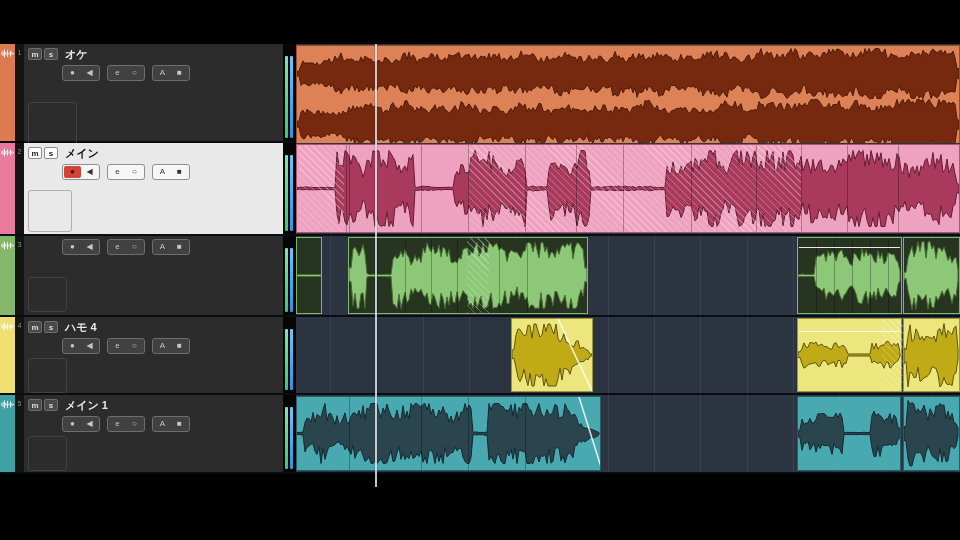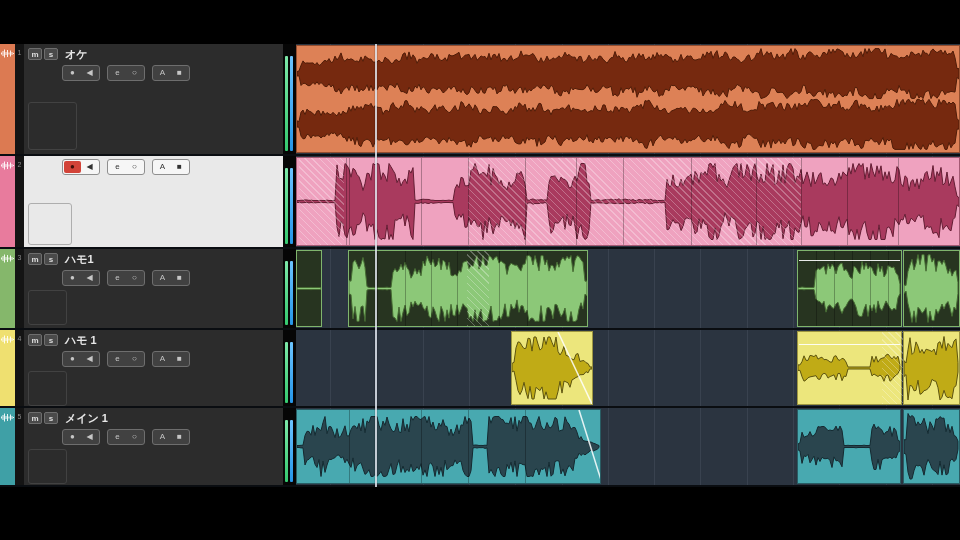--- a/index.html
+++ b/index.html
@@ -46,21 +46,21 @@
              background:rgba(52,23,9,0.8);border-radius:13px;display:flex;align-items:center;
              justify-content:center;color:#f7f3ec;text-shadow:0 1px 2px rgba(0,0,0,0.9);}
   .wm-small{font-size:12px;font-weight:bold;letter-spacing:0.5px;}
   .wm-brand{font-size:17px;font-weight:bold;letter-spacing:1px;margin:0 1px;}
 </style>
 </head>
 <body>
 
 <div class="stage">
   <div id="tracks">
-      <div class="track" style="height: 112px;">
+      <div class="track" style="height: 99px; border-radius: 31px;">
     <div class="strip" style="background: rgb(220, 122, 82);">
       <svg class="wicon" width="13" height="9" viewBox="0 0 13 9">
         <path d="M0.5 3.5 V5.5 M2 2 V7 M3.5 0.5 V8.5 M5 3 V6 M6.5 1 V8 M8 3.5 V5.5 M9.5 1.5 V7.5 M11 3 V6 M12.5 4 V5" stroke="#fff" stroke-width="0.9" fill="none"></path>
       </svg>
     </div>
     <div class="numcol"><span>1</span></div>
     <div class="header">
       <div class="row1">
         <span class="msbtn">m</span><span class="msbtn">s</span><span class="tname">オケ</span>
       </div>
@@ -106,20 +106,23 @@
         </div>
   </div>
       <div class="track" style="height: 93px;">
     <div class="strip" style="background: rgb(232, 123, 157);">
       <svg class="wicon" width="13" height="9" viewBox="0 0 13 9">
         <path d="M0.5 3.5 V5.5 M2 2 V7 M3.5 0.5 V8.5 M5 3 V6 M6.5 1 V8 M8 3.5 V5.5 M9.5 1.5 V7.5 M11 3 V6 M12.5 4 V5" stroke="#fff" stroke-width="0.9" fill="none"></path>
       </svg>
     </div>
     <div class="numcol"><span>2</span></div>
     <div class="header sel">
+      <div class="row1">
+        <span class="msbtn">m</span><span class="msbtn">s</span><span class="tname">メイン</span>
+      </div>
       <div class="row2">
         <span class="grp">
               <span class="tbtn rec on">●</span>
               <span class="tbtn">◀</span>
             </span><span class="grp">
               <span class="tbtn">e</span>
               <span class="tbtn">○</span>
             </span><span class="grp">
               <span class="tbtn">A</span>
               <span class="tbtn">■</span>
@@ -168,23 +171,20 @@
         </div>
   </div>
       <div class="track" style="height: 81px;">
     <div class="strip" style="background: rgb(133, 183, 107);">
       <svg class="wicon" width="13" height="9" viewBox="0 0 13 9">
         <path d="M0.5 3.5 V5.5 M2 2 V7 M3.5 0.5 V8.5 M5 3 V6 M6.5 1 V8 M8 3.5 V5.5 M9.5 1.5 V7.5 M11 3 V6 M12.5 4 V5" stroke="#fff" stroke-width="0.9" fill="none"></path>
       </svg>
     </div>
     <div class="numcol"><span>3</span></div>
     <div class="header">
-      <div class="row1">
-        <span class="msbtn">m</span><span class="msbtn">s</span><span class="tname">ハモ1</span>
-      </div>
       <div class="row2">
         <span class="grp">
               <span class="tbtn rec">●</span>
               <span class="tbtn">◀</span>
             </span><span class="grp">
               <span class="tbtn">e</span>
               <span class="tbtn">○</span>
             </span><span class="grp">
               <span class="tbtn">A</span>
               <span class="tbtn">■</span>
@@ -248,21 +248,21 @@
   </div>
       <div class="track" style="height: 78px;">
     <div class="strip" style="background: rgb(239, 224, 112);">
       <svg class="wicon" width="13" height="9" viewBox="0 0 13 9">
         <path d="M0.5 3.5 V5.5 M2 2 V7 M3.5 0.5 V8.5 M5 3 V6 M6.5 1 V8 M8 3.5 V5.5 M9.5 1.5 V7.5 M11 3 V6 M12.5 4 V5" stroke="#fff" stroke-width="0.9" fill="none"></path>
       </svg>
     </div>
     <div class="numcol"><span>4</span></div>
     <div class="header">
       <div class="row1">
-        <span class="msbtn">m</span><span class="msbtn">s</span><span class="tname">ハモ 1</span>
+        <span class="msbtn">m</span><span class="msbtn">s</span><span class="tname">ハモ 4</span>
       </div>
       <div class="row2">
         <span class="grp">
               <span class="tbtn rec">●</span>
               <span class="tbtn">◀</span>
             </span><span class="grp">
               <span class="tbtn">e</span>
               <span class="tbtn">○</span>
             </span><span class="grp">
               <span class="tbtn">A</span>

